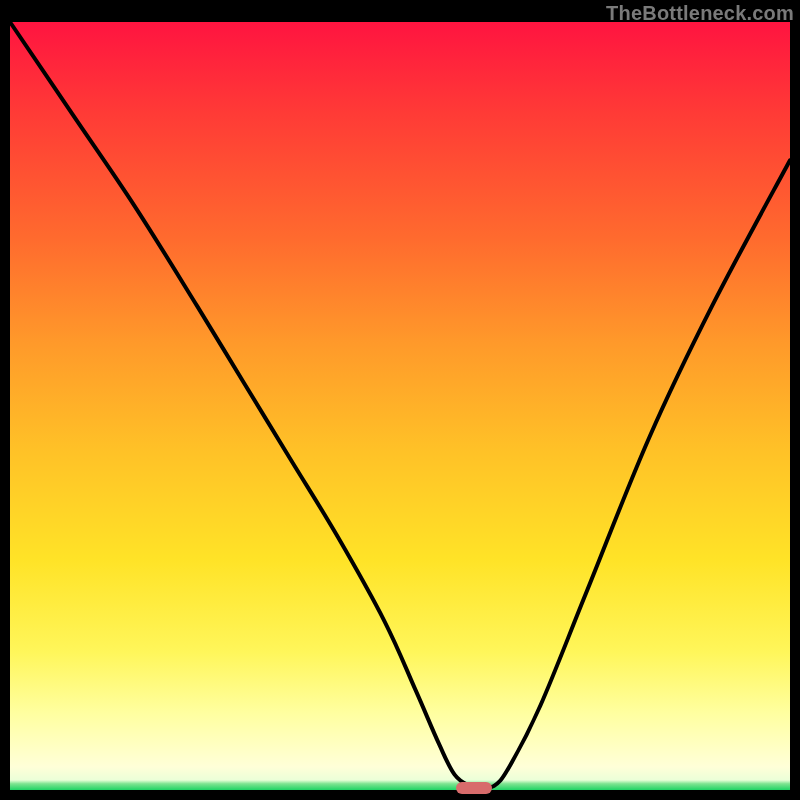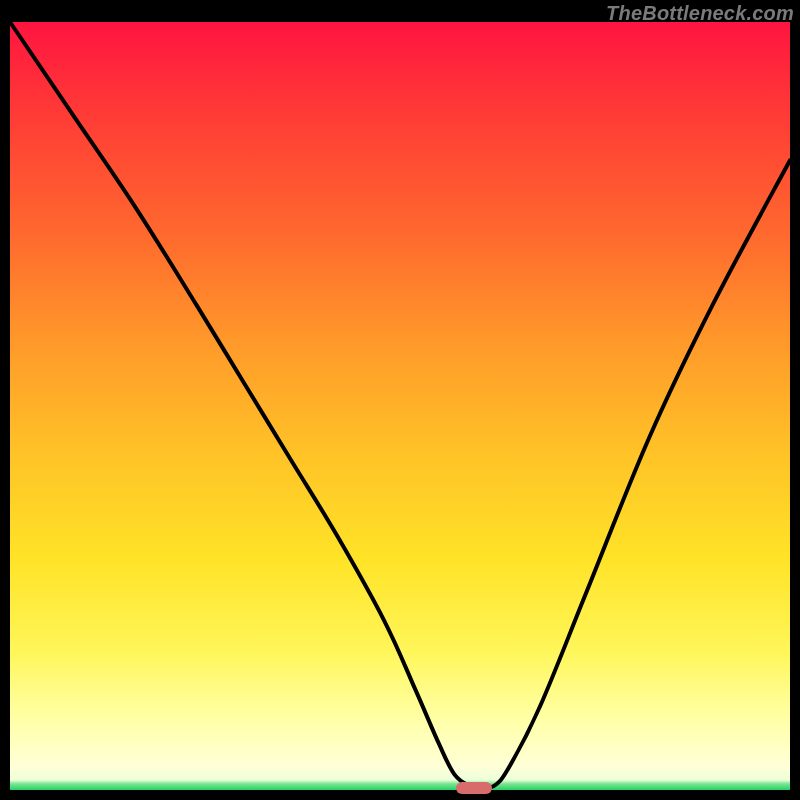--- a/index.html
+++ b/index.html
@@ -9,21 +9,20 @@
     height: 800px;
     background: #000;
     overflow: hidden;
     font-family: Arial, Helvetica, sans-serif;
   }
   .stage {
     position: relative;
     width: 800px;
     height: 800px;
     background: #000;
-    font-style: italic;
   }
   .plot {
     position: absolute;
     left: 10px;
     top: 22px;
     width: 780px;
     height: 768px;
     
     background: linear-gradient(to bottom,
       #ff1440 0%,

